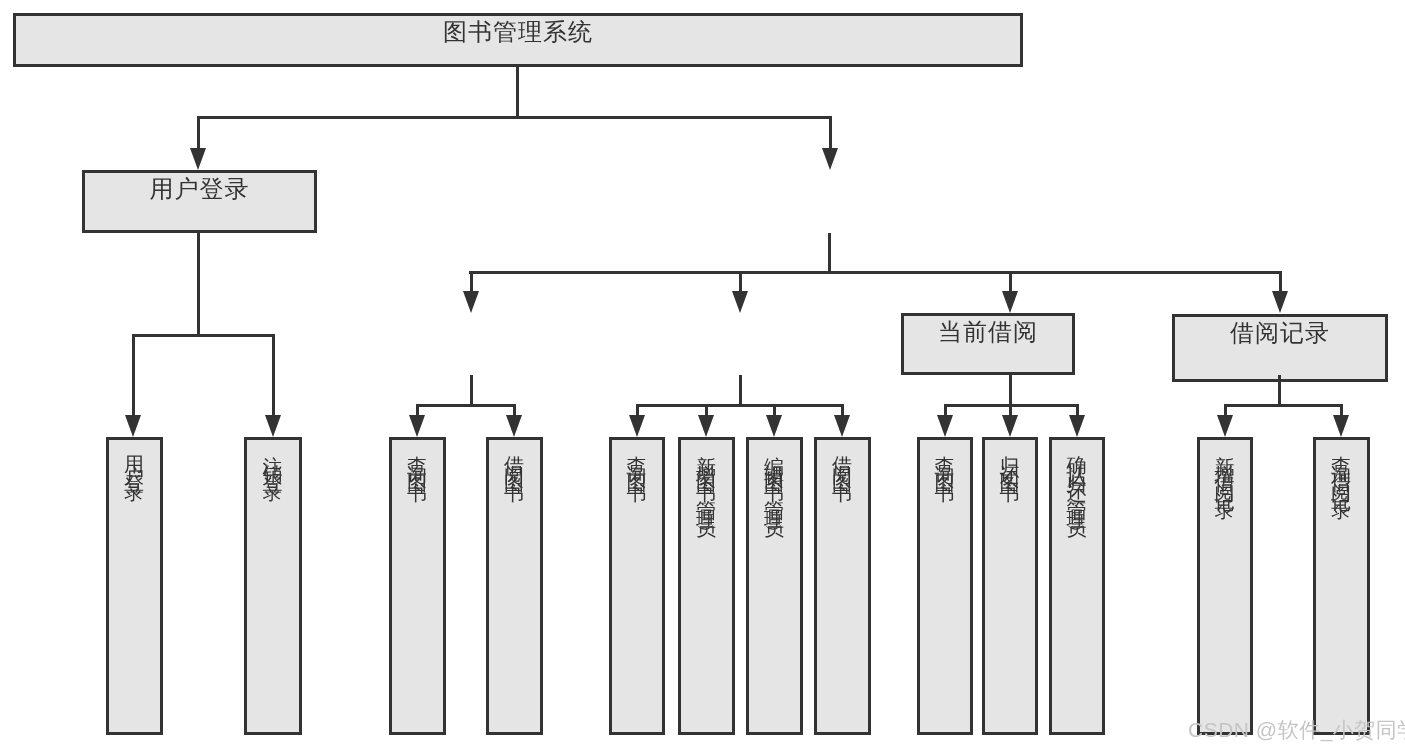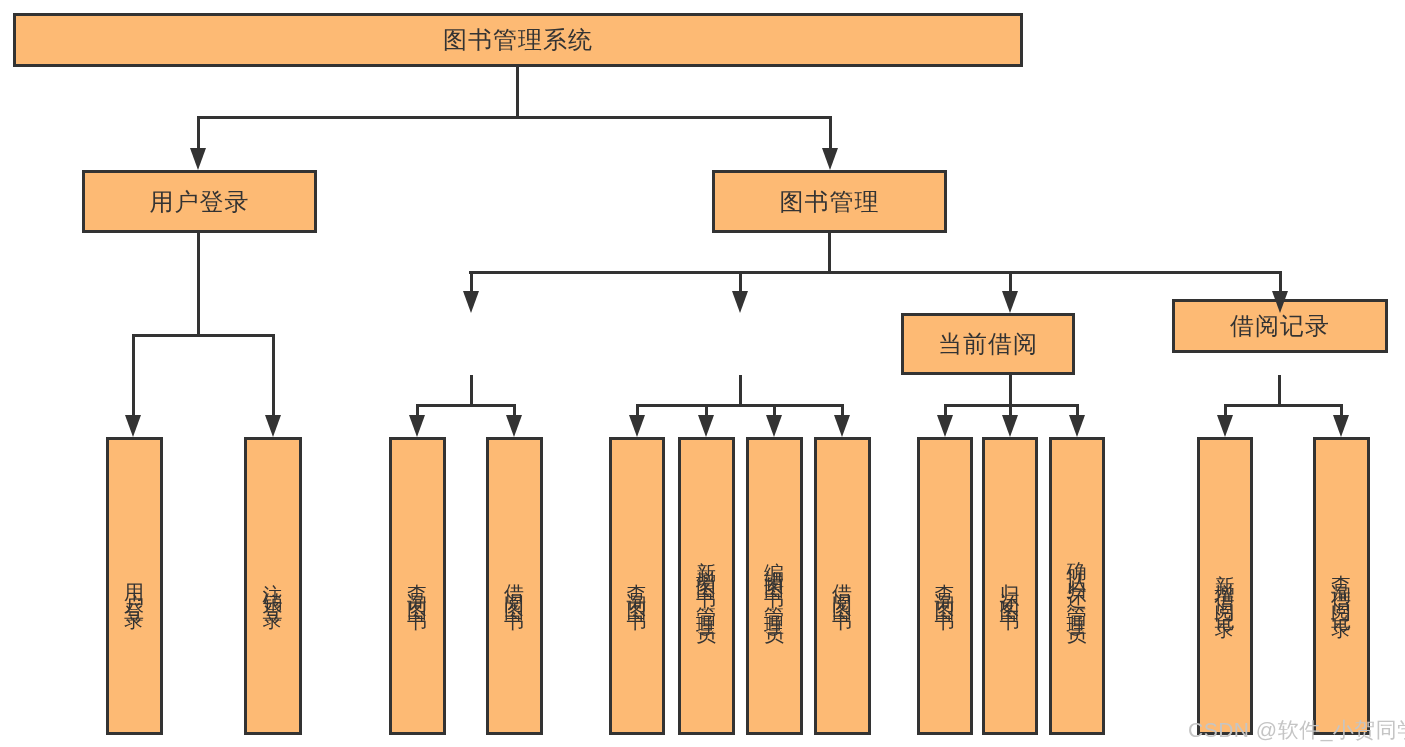--- a/index.html
+++ b/index.html
@@ -7,23 +7,22 @@
     position:relative;
     width:1405px;height:747px;
     background:#ffffff;
     font-family:"Liberation Sans","DejaVu Sans",sans-serif;
     overflow:hidden;
   }
   .box{
     position:absolute;
     box-sizing:border-box;
     border:3px solid #333333;
-    background:#fdba74;
+    background:#e5e5e5;
     display:flex;
-    align-items:center;
     justify-content:center;
   }
   .box .lbl{
     color:#333333;
     font-size:24px;
     letter-spacing:1px;
     white-space:nowrap;
   }
   .leaf .lbl{
     writing-mode:vertical-rl;
@@ -55,28 +54,25 @@
 
 <div id="canvas">
 
   <div class="box" style="left:13px;top:13px;width:1010px;height:54px">
     <span class="lbl">图书管理系统</span>
   </div>
 
   <div class="box" style="left:82px;top:170px;width:235px;height:63px">
     <span class="lbl">用户登录</span>
   </div>
-  <div class="box" style="left:712px;top:170px;width:235px;height:63px">
-    <span class="lbl">图书管理</span>
-  </div>
 
   <div class="box" style="left:901px;top:313px;width:174px;height:62px">
     <span class="lbl">当前借阅</span>
   </div>
-  <div class="box" style="left:1172px;top:299px;width:216px;height:54px">
+  <div class="box" style="left:1172px;top:314px;width:216px;height:68px">
     <span class="lbl">借阅记录</span>
   </div>
 
   <div class="box leaf" style="left:106px;top:437px;width:57px;height:298px">
     <span class="lbl">用户登录</span>
   </div>
   <div class="box leaf" style="left:244px;top:437px;width:58px;height:298px">
     <span class="lbl">注销登录</span>
   </div>
   <div class="box leaf" style="left:389px;top:437px;width:57px;height:298px">

